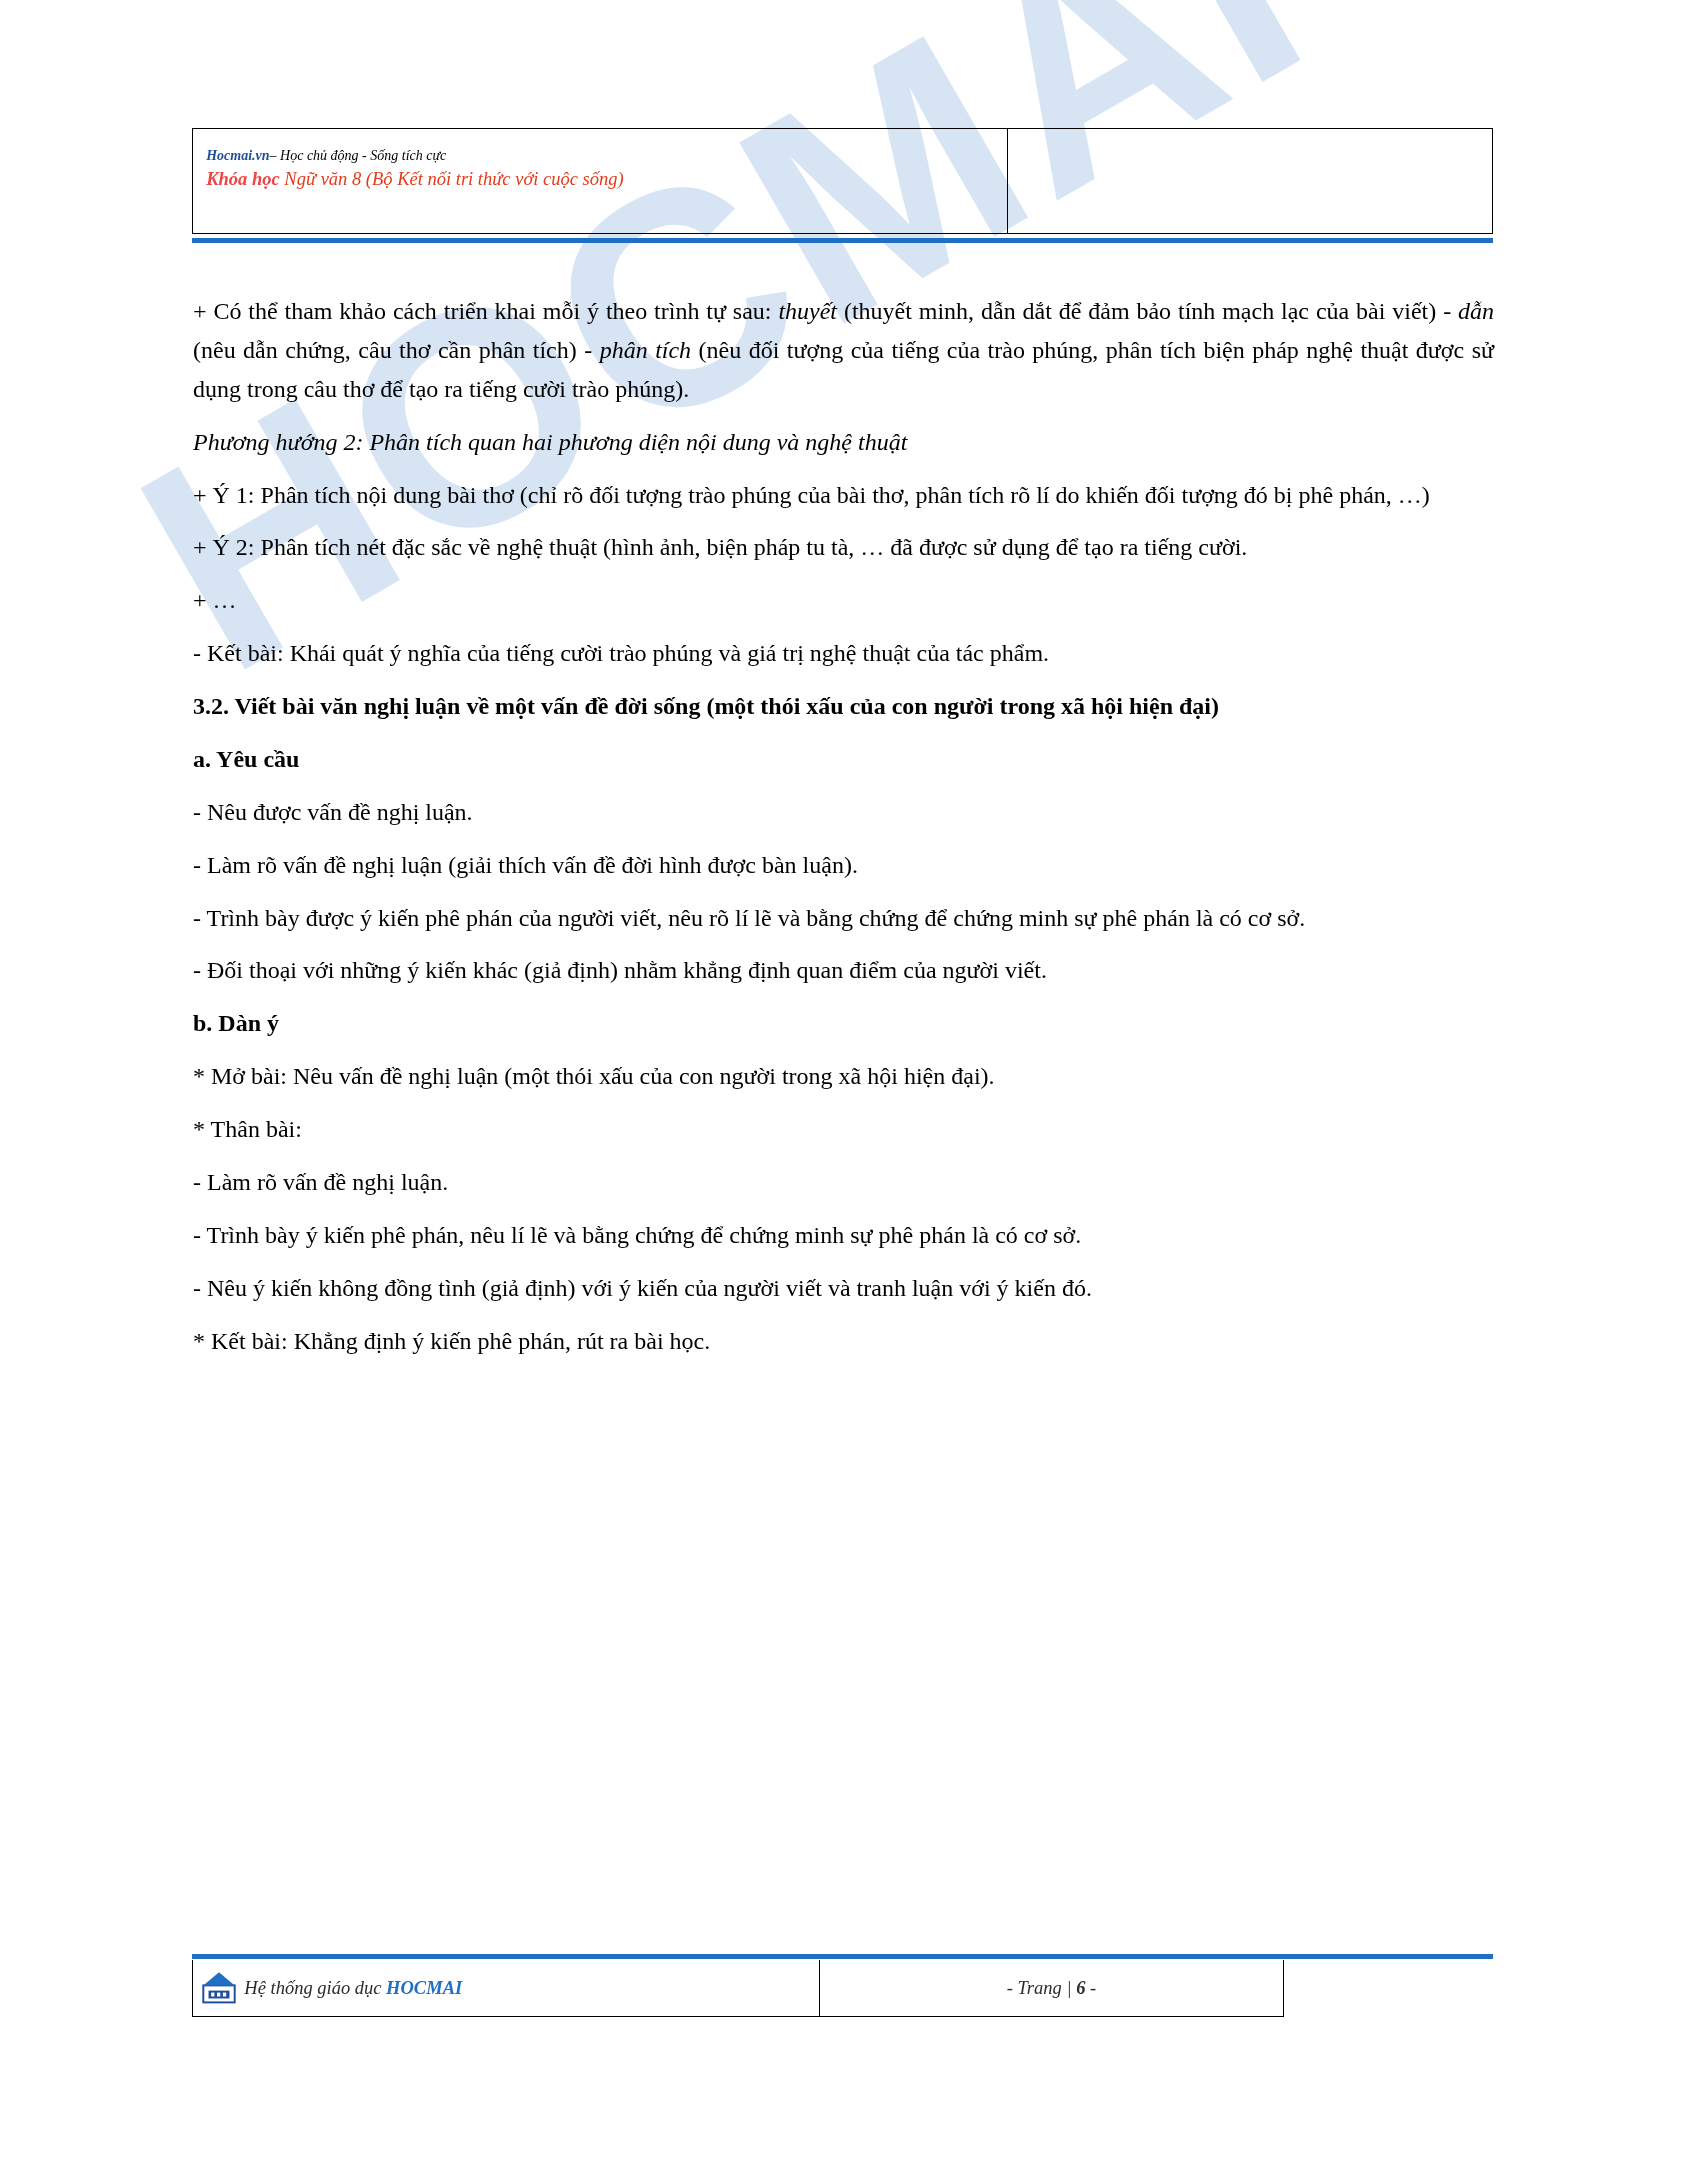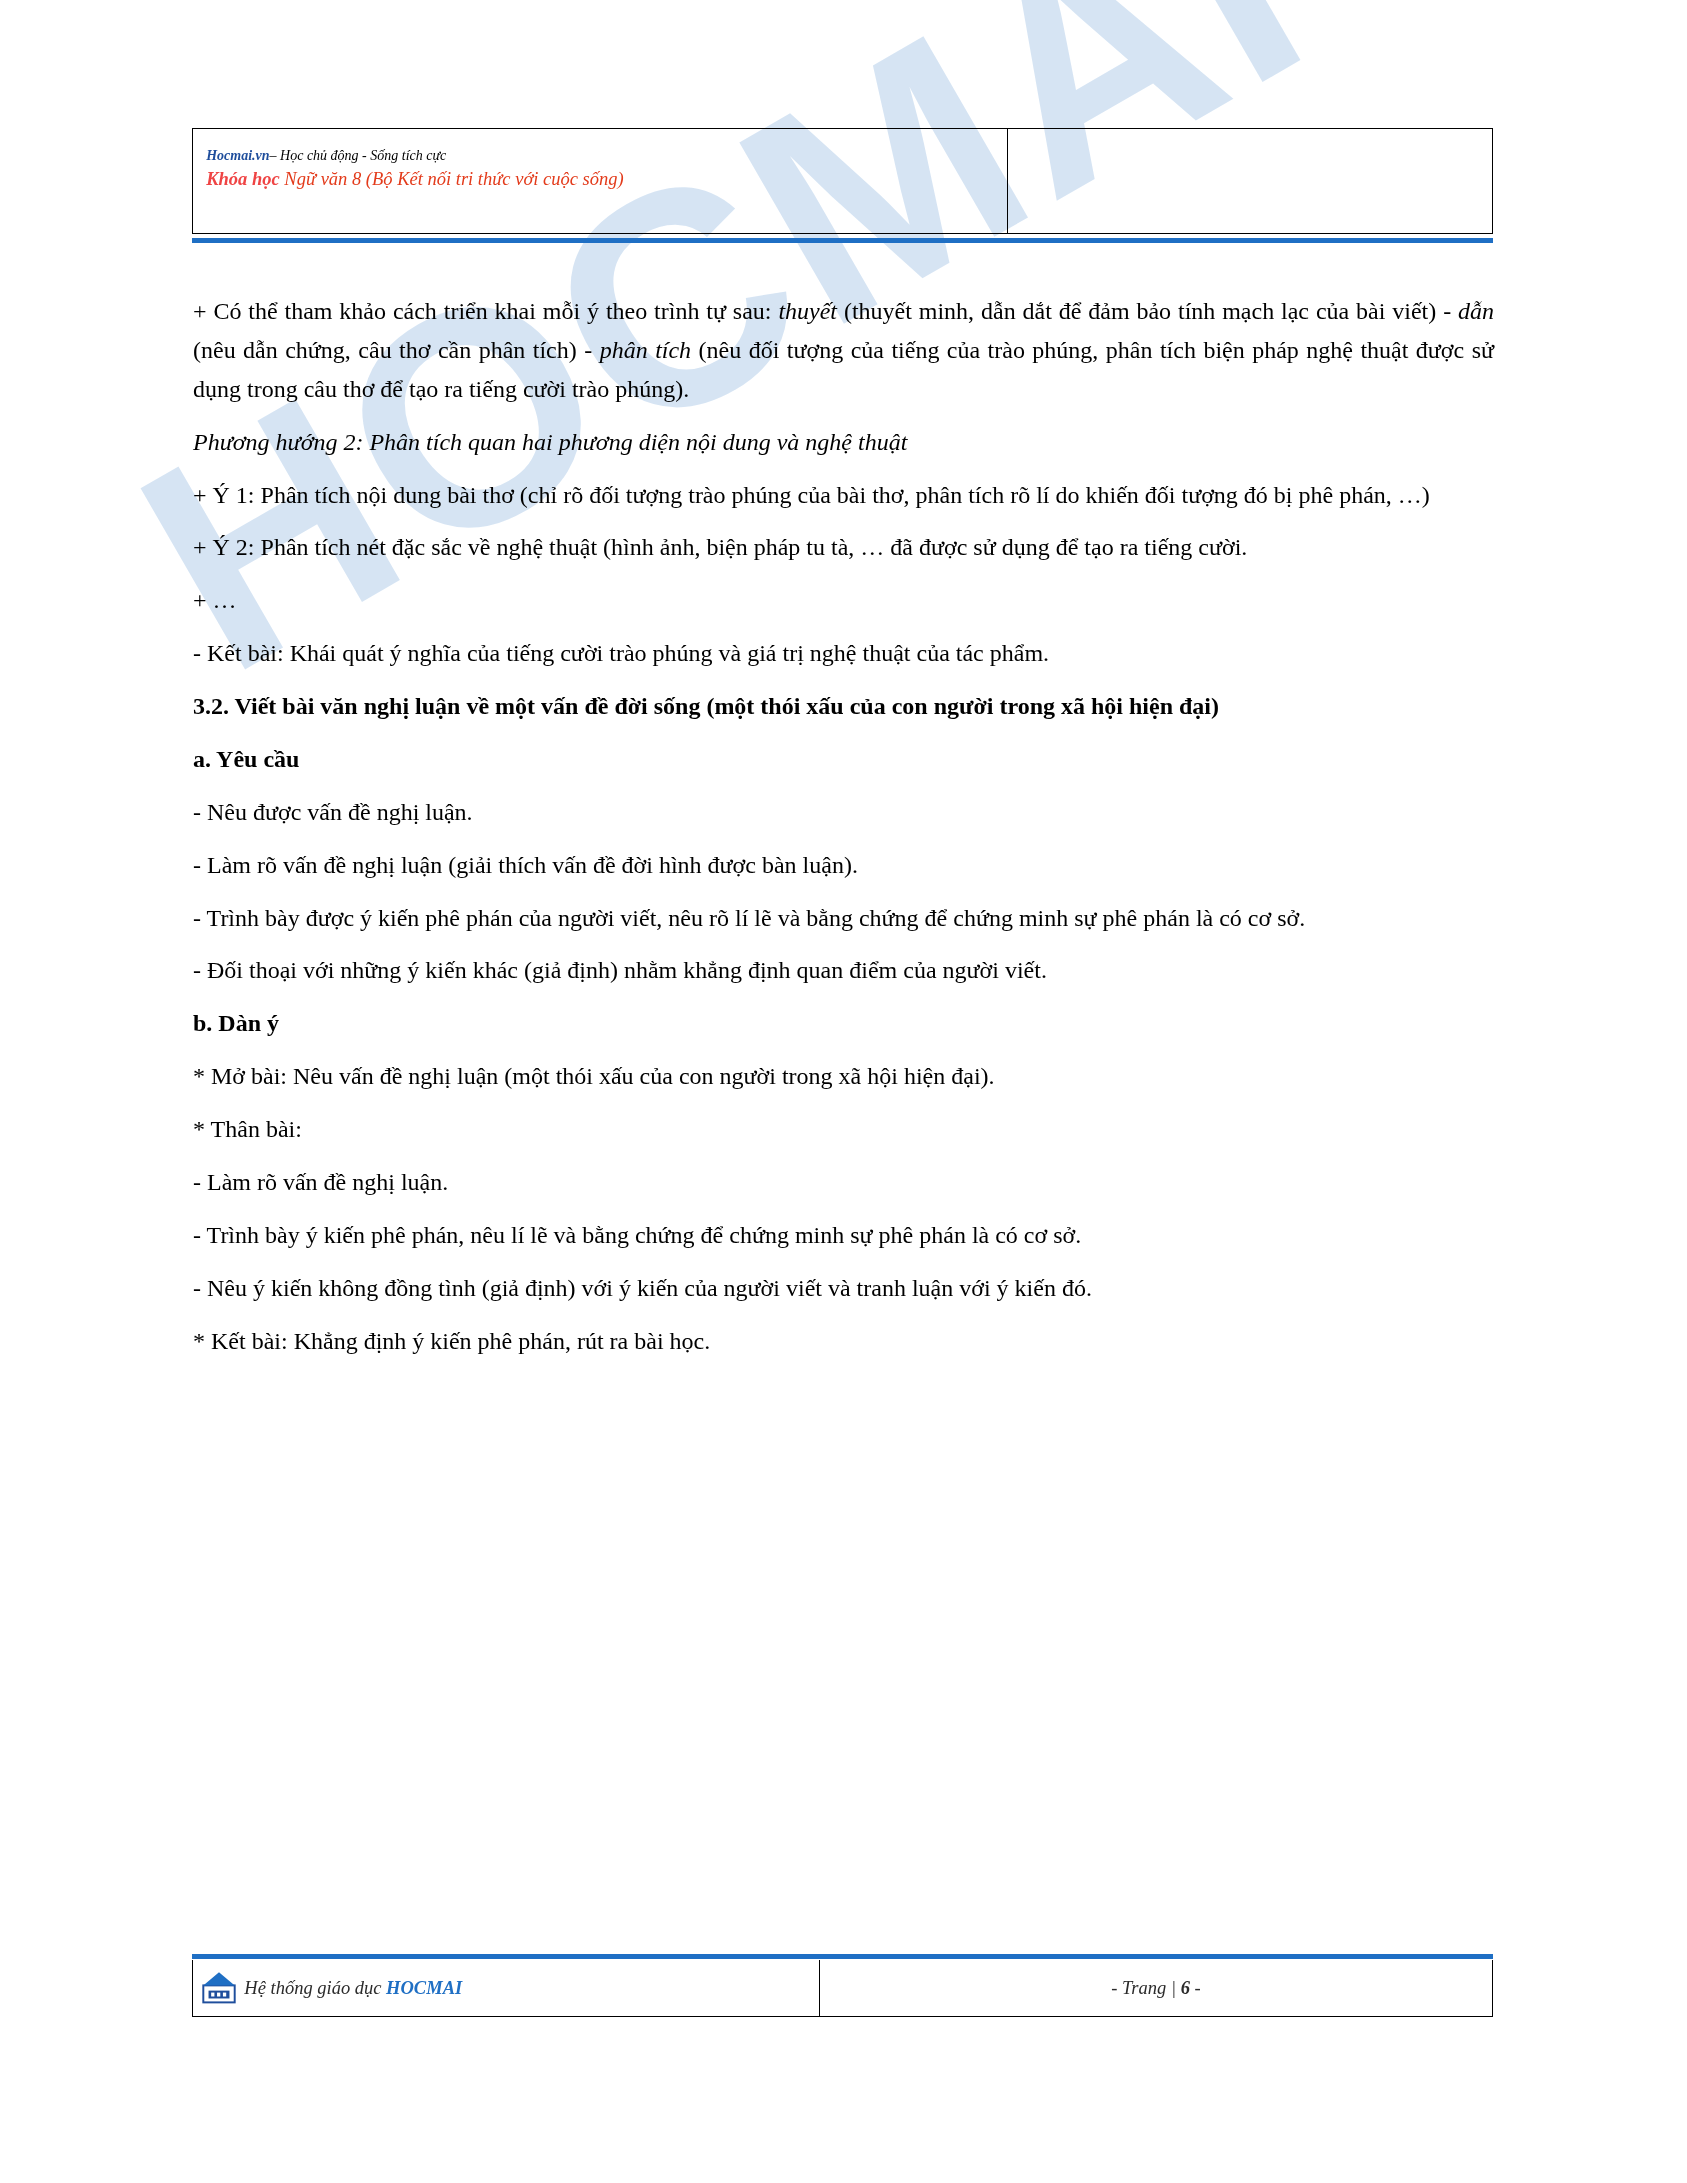--- a/index.html
+++ b/index.html
@@ -122,21 +122,21 @@
     top: 1954px;
     width: 1301px;
     height: 4.6px;
     background: #1f6fc4;
     z-index: 2;
   }
   .footer {
     position: absolute;
     left: 192px;
     top: 1960px;
-    width: 1301px;
+    width: 1092px;
     height: 57px;
     border: 1.3px solid #000000;
     border-top: none;
     box-sizing: border-box;
     display: flex;
     align-items: center;
     z-index: 2;
   }
   .f-cell1 {
     flex: 0 0 627px;

